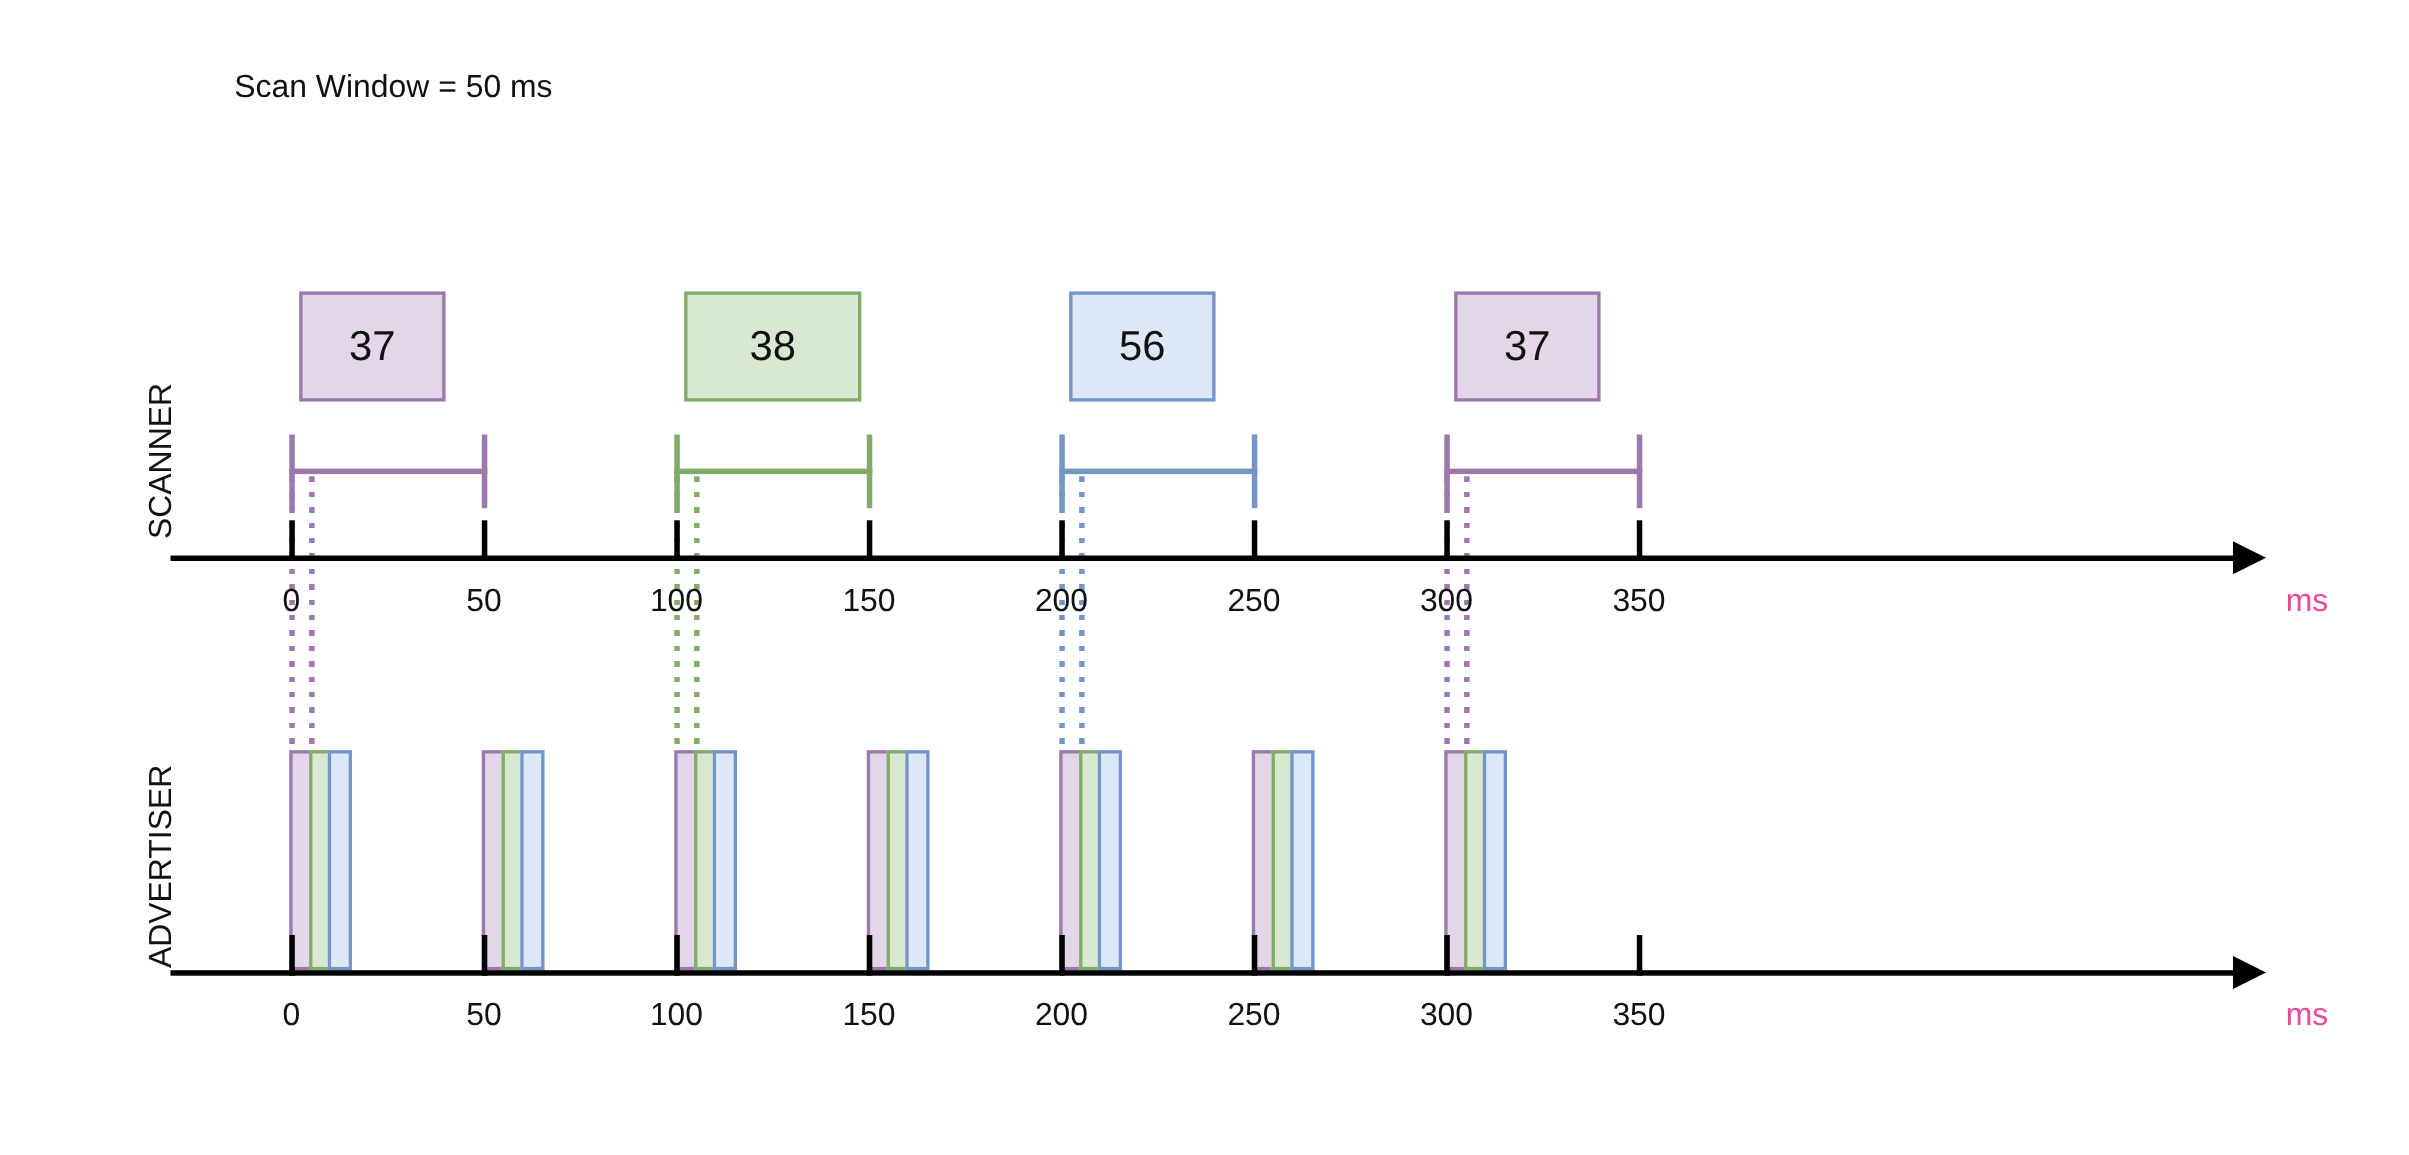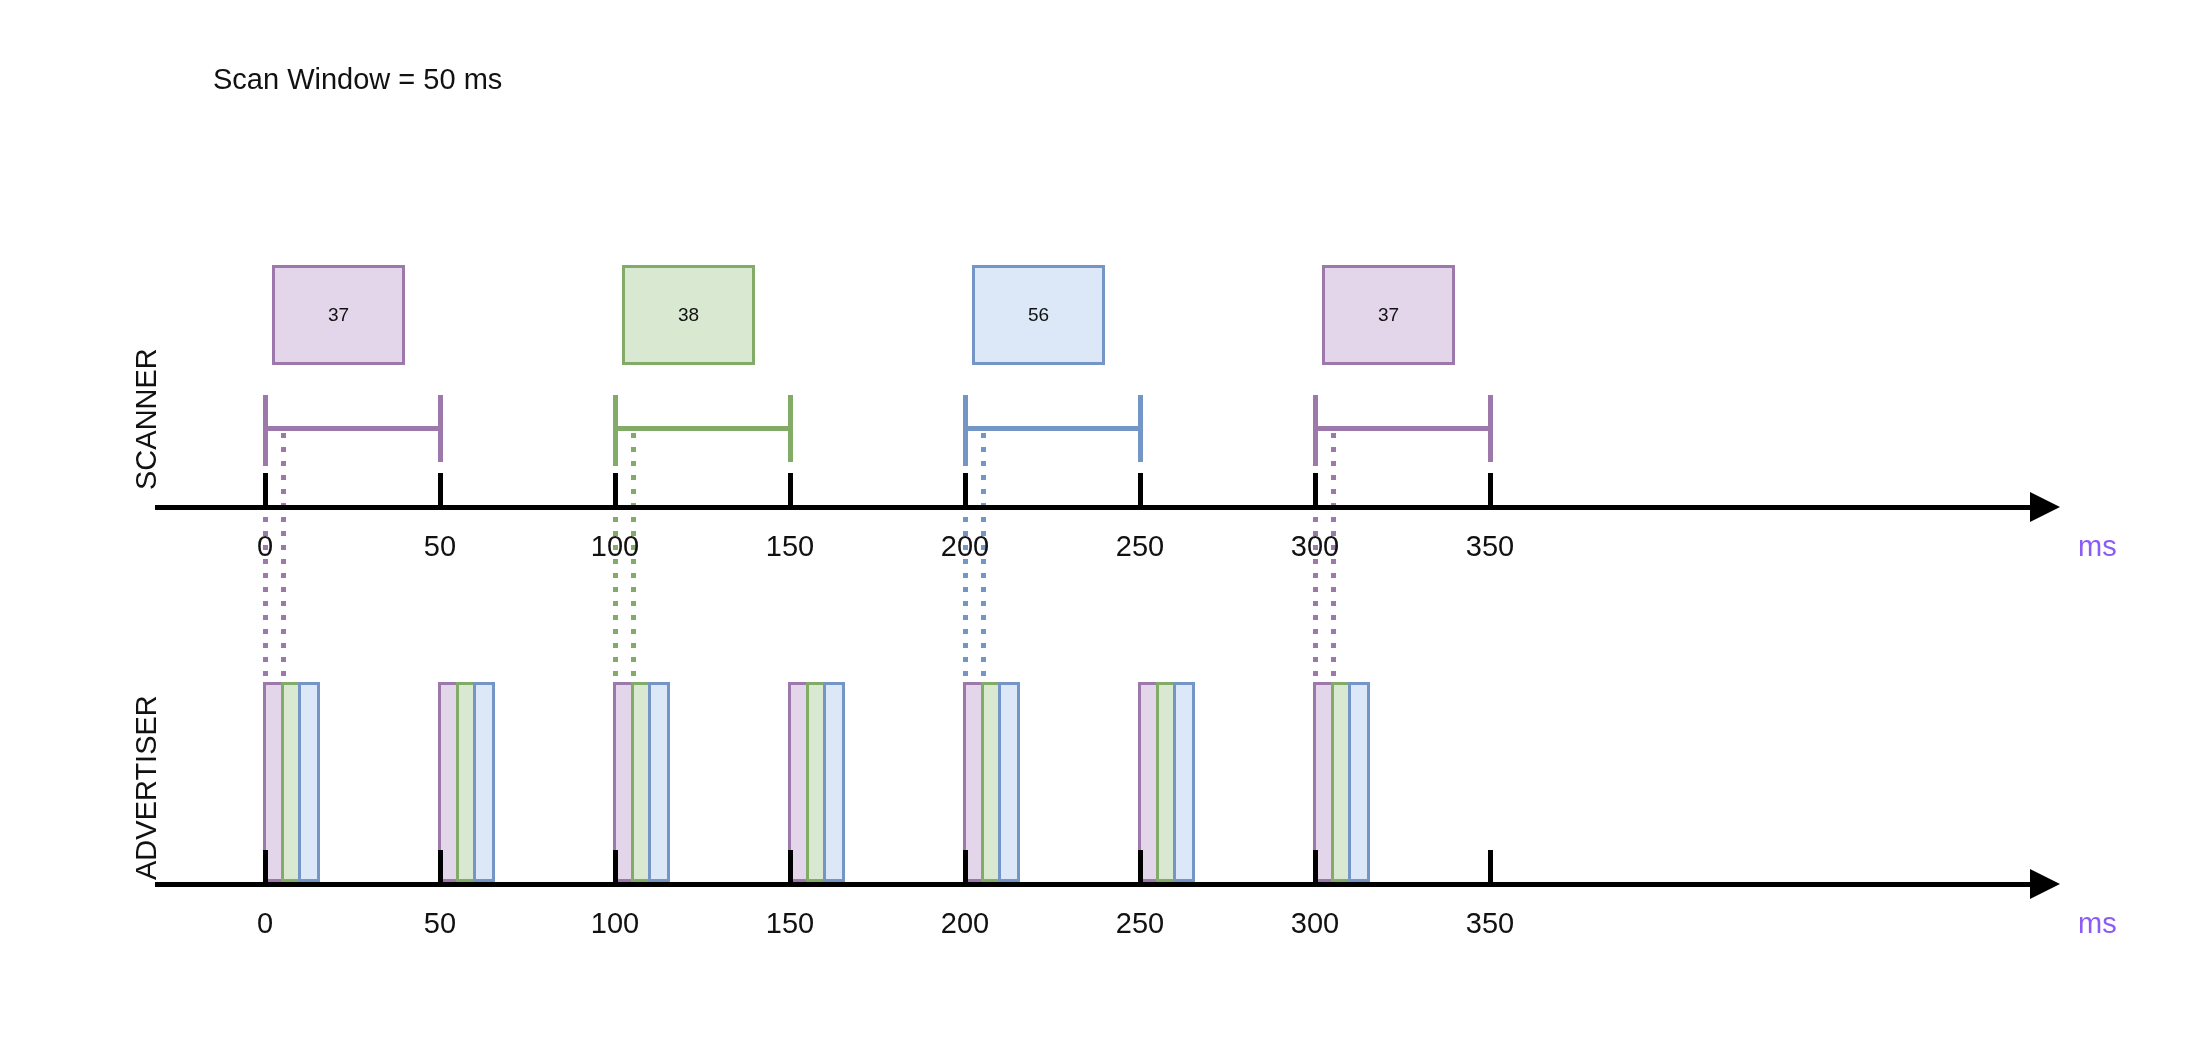--- a/index.html
+++ b/index.html
@@ -34,29 +34,29 @@
     position:absolute;width:0;height:0;
     border-top:15px solid transparent;
     border-bottom:15px solid transparent;
     border-left:30px solid #000000;
   }
   .tick{position:absolute;width:5px;background:#000000;}
   .ticklabel{
     position:absolute;font-size:29px;color:#111111;
     text-align:center;white-space:nowrap;
   }
-  .unitlabel{position:absolute;font-size:29px;color:#8b5cf6;white-space:nowrap;text-align:right;}
+  .unitlabel{position:absolute;font-size:29px;color:#ec4899;white-space:nowrap;text-align:right;}
 
   
   .chanbox{
     position:absolute;
     box-sizing:border-box;
     border:3px solid #000;
     display:flex;align-items:center;justify-content:center;
-    font-size:19px;color:#111111;
+    font-size:38px;color:#111111;
   }
 
   
   .bracket{position:absolute;}
   .bracket .bar{position:absolute;height:5px;left:0;top:31px;width:100%;}
   .bracket .cap{position:absolute;width:5px;height:67px;top:0;}
   .bracket .cap.l{left:0;}
   .bracket .cap.r{right:0;}
 
   
@@ -74,21 +74,21 @@
     <div class="param-line">Scan Window = 50 ms</div>
   </div>
 
   <div class="rowlabel" id="label-scanner">SCANNER</div>
   <div class="rowlabel" id="label-advertiser">ADVERTISER</div>
 
   <div id="layer-scanner-boxes">
       <div class="chanbox" style="left: 272px; top: 265px; width: 133px; height: 100px; background: rgb(227, 213, 234); border-color: rgb(157, 121, 171);">
         <span>37</span>
       </div>
-      <div class="chanbox" style="left: 622px; top: 265px; width: 133px; height: 100px; background: rgb(217, 232, 208); border-color: rgb(130, 171, 104);">
+      <div class="chanbox" style="left: 622px; top: 265px; width: 161px; height: 100px; background: rgb(217, 232, 208); border-color: rgb(130, 171, 104);">
         <span>38</span>
       </div>
       <div class="chanbox" style="left: 972px; top: 265px; width: 133px; height: 100px; background: rgb(220, 231, 248); border-color: rgb(115, 150, 198);">
         <span>56</span>
       </div>
       <div class="chanbox" style="left: 1322px; top: 265px; width: 133px; height: 100px; background: rgb(227, 213, 234); border-color: rgb(157, 121, 171);">
         <span>37</span>
       </div>
     </div>
   <div id="layer-brackets">

